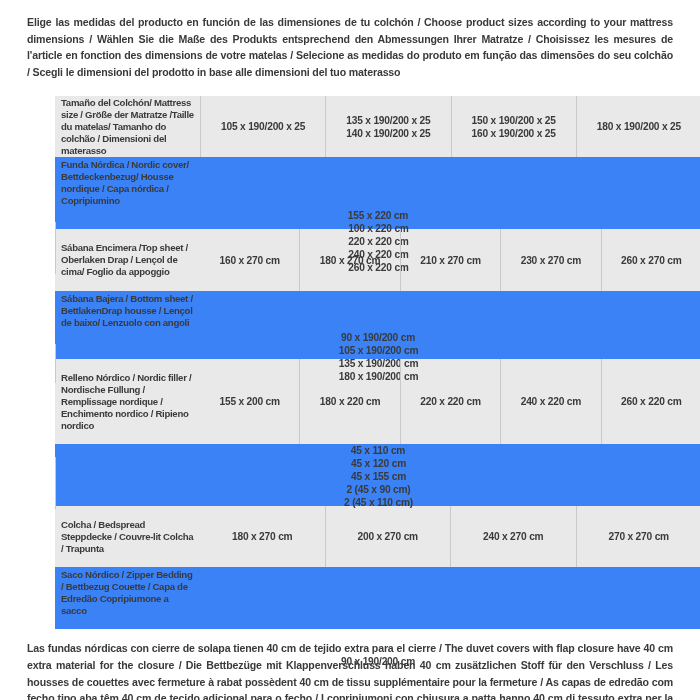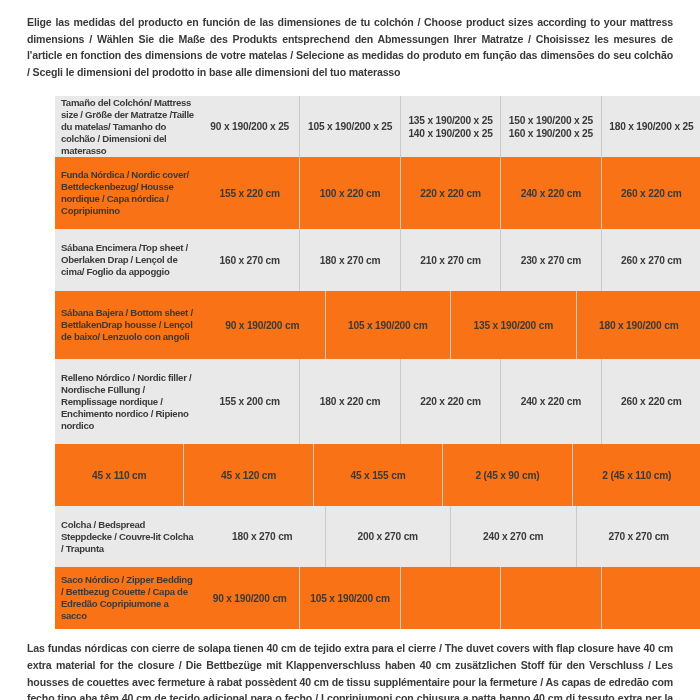--- a/index.html
+++ b/index.html
@@ -19,29 +19,29 @@
     margin: 0;
     font-size: 10.6px;
     line-height: 16.6px;
     letter-spacing: -0.15px;
     text-align: justify;
     color: var(--txt, #3a3a3a);
   }
   .size-table { margin-top: 16px; width: 646px; }
   .trow { display: flex; width: 100%; margin-left: 28px; }
   .trow.shade { background: var(--shade, #e9e9e9); }
-  .trow.plain { background: #f97316; }
+  .trow.plain { background: #3b82f6; flex-direction: column; }
   .trow:nth-child(1) { height: 61px; }
   .trow:nth-child(2) { height: 72px; }
   .trow:nth-child(3) { height: 62px; }
   .trow:nth-child(4) { height: 68px; }
   .trow:nth-child(5) { height: 85px; }
   .trow:nth-child(6) { height: 62px; }
   .trow:nth-child(7) { height: 61px; }
-  .trow:nth-child(8) { height: 62px; }
+  .trow:nth-child(8) { height: 62px; gap: 36px; }
   .tlabel {
     flex: none;
     width: 145px;
     box-sizing: border-box;
     padding: 2px 6px 2px 6px;
     display: flex;
     align-items: center;
     font-size: 9.6px;
     line-height: 12px;
     letter-spacing: -0.3px;
@@ -61,21 +61,20 @@
   .footnote { margin-top: 11px; }
 </style>
 </head>
 <body>
 
 <div class="page" style="--shade: #e9e9e9; --txt: #3a3a3a; --divider: #c9c9c9; --bg: #ffffff;">
   <p class="intro">Elige las medidas del producto en función de las dimensiones de tu colchón / Choose product sizes according to your mattress dimensions / Wählen Sie die Maße des Produkts entsprechend den Abmessungen Ihrer Matratze / Choisissez les mesures de l'article en fonction des dimensions de votre matelas / Selecione as medidas do produto em função das dimensões do seu colchão / Scegli le dimensioni del prodotto in base alle dimensioni del tuo materasso</p>
   <div class="size-table">
       <div class="trow shade">
         <div class="tlabel">Tamaño del Colchón/ Mattress size / Größe der Matratze /Taille du matelas/ Tamanho do colchão / Dimensioni del materasso</div>
-        <div class="tcell">90 x 190/200 x 25</div>
         <div class="tcell sep">105 x 190/200 x 25</div>
         <div class="tcell sep">135 x 190/200 x 25
 140 x 190/200 x 25</div>
         <div class="tcell sep">150 x 190/200 x 25
 160 x 190/200 x 25</div>
         <div class="tcell sep">180 x 190/200 x 25</div>
       </div>
       <div class="trow plain">
         <div class="tlabel">Funda Nórdica /  Nordic cover/ Bettdeckenbezug/ Housse nordique  / Capa nórdica / Copripiumino</div>
         <div class="tcell">155 x 220 cm</div>

